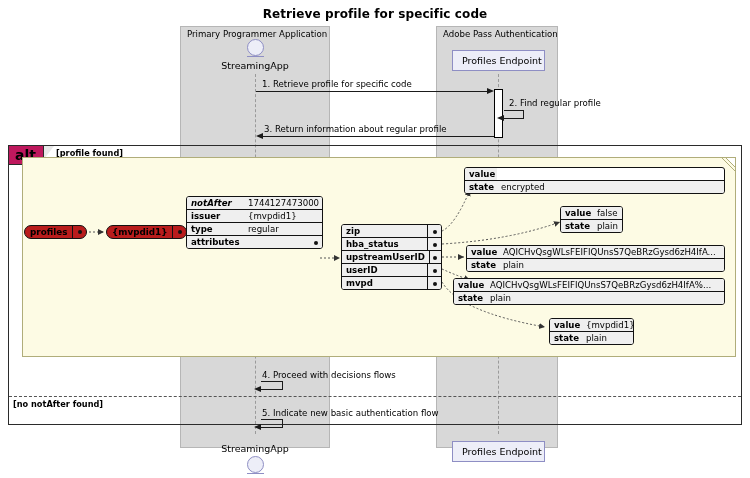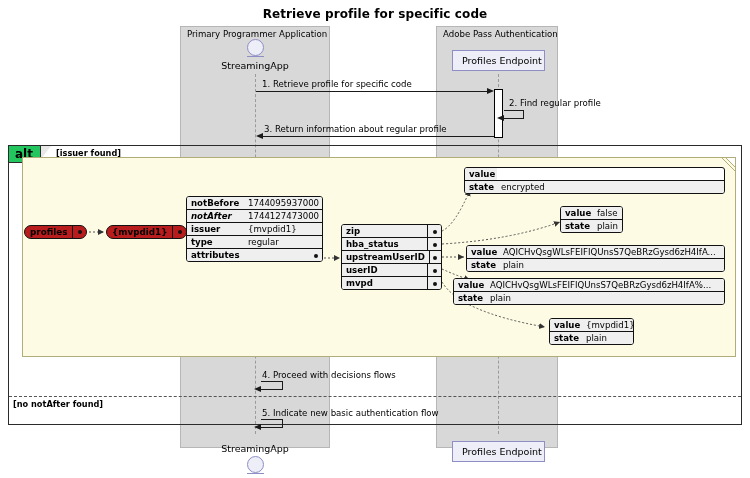--- a/index.html
+++ b/index.html
@@ -65,22 +65,22 @@
   }
   .self-msg{
     border:1px solid #1a1a1a;border-left:none;box-sizing:border-box;
   }
 
   
   #alt-frame{
     border:1.6px solid #2b2b2b;box-sizing:border-box;background:transparent;
   }
   #alt-tab{
-    background:#22c55e;border-right:1.4px solid #2b2b2b;border-bottom:1.4px solid #2b2b2b;
-    box-sizing:border-box;font-weight:bold;font-size:12px;
+    background:#be185d;border-right:1.4px solid #2b2b2b;border-bottom:1.4px solid #2b2b2b;
+    box-sizing:border-box;font-weight:bold;font-size:14px;
     padding:1px 7px 1px 6px;
   }
   #alt-tab-notch{
     width:0;height:0;border-top:13px solid #e8e8e8;border-right:10px solid transparent;
   }
   .guard{font-weight:bold;font-size:8.2px;white-space:nowrap;}
   .alt-divider{height:0;border-top:1px dashed #555;}
 
   
   #object-note{
@@ -168,21 +168,21 @@
 <div class="abs msg-line" style="left:263px;top:136px;width:231px;"></div>
 <div class="abs arrow-l" style="left:256px;top:132.5px;"></div>
 
 <div class="abs" id="alt-frame" style="left:8px;top:145px;width:734px;height:280px;"></div>
 
 <div class="abs" style="left:9px;top:146px;display:flex;align-items:stretch;">
   <div id="alt-tab">alt</div>
   <div id="alt-tab-notch"></div>
 </div>
 
-<div class="abs guard" style="left:56px;top:148px;">[issuer found]</div>
+<div class="abs guard" style="left:56px;top:148px;">[profile found]</div>
 
 <div class="abs alt-divider" style="left:9px;top:396px;width:732px;"></div>
 <div class="abs guard" style="left:13px;top:399px;">[no notAfter found]</div>
 
 <div class="abs" id="object-note" style="left:22px;top:157px;width:714px;height:200px;">
   <div id="note-fold"></div>
   <svg id="note-fold-line" viewBox="0 0 13 13">
     <path d="M0 0 L13 13 M0 0 L0 0" stroke="#b0ad7a" stroke-width="1" fill="none"></path>
     <path d="M13 9 L4 0" stroke="#b0ad7a" stroke-width="1" fill="none"></path>
   </svg>
@@ -221,24 +221,20 @@
 
 <div class="abs pill" style="left:106px;top:225px;">
   <div class="pill-label">{mvpdid1}</div>
   <div class="pill-link">
     <span class="dot"></span>
   </div>
 </div>
 
 <div class="abs obj-table" style="left:186px;top:196px;width:137px;">
   <div class="obj-row">
-    <div class="obj-key" style="width:57px;">notBefore</div>
-    <div class="obj-val">1744095937000</div>
-  </div>
-  <div class="obj-row">
     <div class="obj-key" style="width:57px;font-style:italic;">notAfter</div>
     <div class="obj-val">1744127473000</div>
   </div>
   <div class="obj-row">
     <div class="obj-key" style="width:57px;">issuer</div>
     <div class="obj-val">{mvpdid1}</div>
   </div>
   <div class="obj-row">
     <div class="obj-key" style="width:57px;">type</div>
     <div class="obj-val">regular</div>

